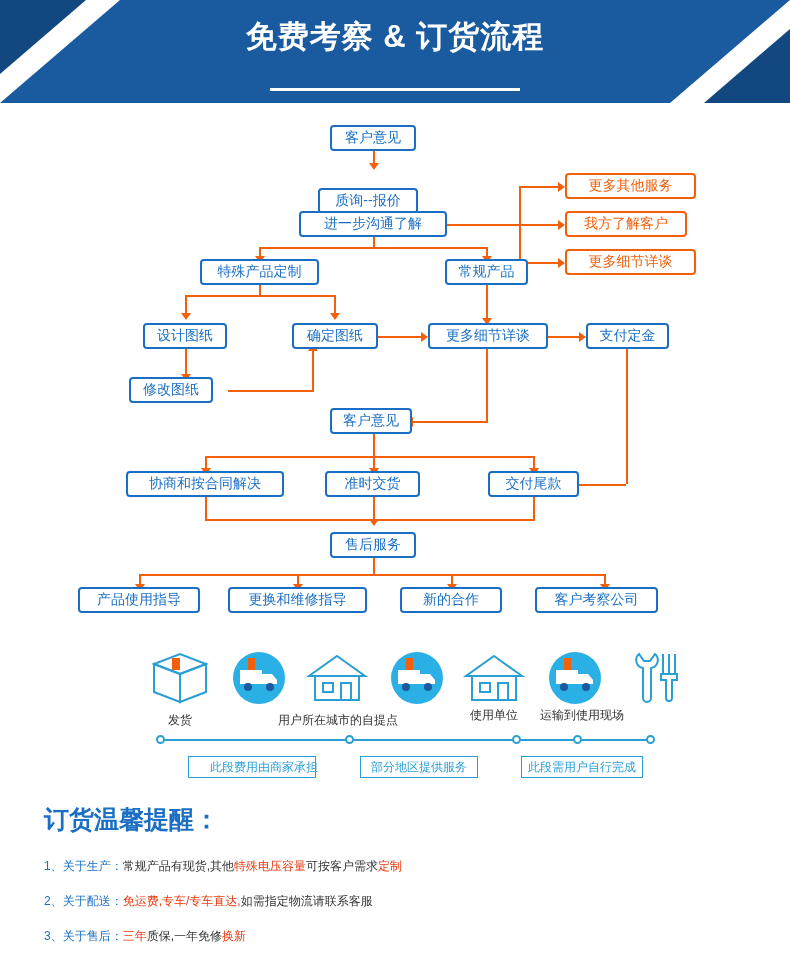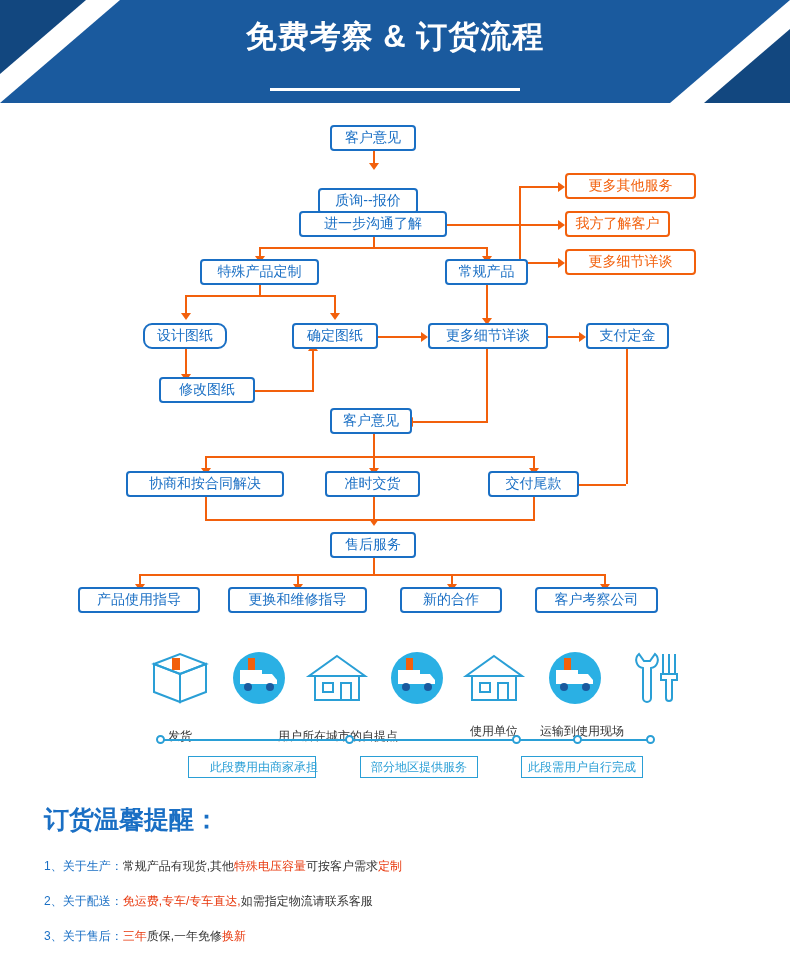--- a/index.html
+++ b/index.html
@@ -63,21 +63,21 @@
     position:absolute;width:0;height:0;
   }
   .arw-d{border-left:5px solid transparent;border-right:5px solid transparent;border-top:7px solid #f2600c;}
   .arw-r{border-top:5px solid transparent;border-bottom:5px solid transparent;border-left:7px solid #f2600c;}
   .arw-l{border-top:5px solid transparent;border-bottom:5px solid transparent;border-right:7px solid #f2600c;}
   .arw-u{border-left:5px solid transparent;border-right:5px solid transparent;border-bottom:7px solid #f2600c;}
 
   
   .logi-icon{position:absolute;}
   .logi-label{
-    position:absolute;color:#333;font-size:12px;text-align:center;white-space:nowrap;margin-top:16px;
+    position:absolute;color:#333;font-size:12px;text-align:center;white-space:nowrap;
   }
   .track-line{position:absolute;height:2px;background:#2a9fd6;}
   .track-dot{
     position:absolute;width:9px;height:9px;border-radius:50%;
     background:#ffffff;border:2px solid #2a9fd6;box-sizing:border-box;
   }
   .track-box{
     position:absolute;box-sizing:border-box;border:1px solid #2a9fd6;
     color:#2a9fd6;font-size:12px;height:22px;
     display:flex;align-items:center;justify-content:center;white-space:nowrap;
@@ -186,32 +186,32 @@
   <div class="ln lnv" style="left:451px;top:574px;height:12px;"></div>
   <div class="arw arw-d" style="left:447px;top:584px;"></div>
   <div class="ln lnv" style="left:604px;top:574px;height:12px;"></div>
   <div class="arw arw-d" style="left:600px;top:584px;"></div>
 
   <div class="node" style="left:330px;top:125px;width:86px;">客户意见</div>
   <div class="node" style="left:318px;top:168px;width:100px;margin-top:20px;">质询--报价</div>
   <div class="node" style="left:299px;top:211px;width:148px;">进一步沟通了解</div>
 
   <div class="node orange" style="left:565px;top:173px;width:131px;">更多其他服务</div>
-  <div class="node orange" style="left:565px;top:211px;width:105px;">我方了解客户</div>
+  <div class="node orange" style="left:565px;top:211px;width:122px;">我方了解客户</div>
   <div class="node orange" style="left:565px;top:249px;width:131px;">更多细节详谈</div>
 
   <div class="node" style="left:200px;top:259px;width:119px;">特殊产品定制</div>
   <div class="node" style="left:445px;top:259px;width:83px;">常规产品</div>
 
-  <div class="node" style="left:143px;top:323px;width:84px;border-radius:9px;">设计图纸</div>
+  <div class="node" style="left:143px;top:323px;width:84px;">设计图纸</div>
   <div class="node" style="left:292px;top:323px;width:86px;">确定图纸</div>
   <div class="node" style="left:428px;top:323px;width:120px;">更多细节详谈</div>
   <div class="node" style="left:586px;top:323px;width:83px;">支付定金</div>
 
-  <div class="node" style="left:159px;top:377px;width:96px;">修改图纸</div>
+  <div class="node" style="left:129px;top:377px;width:84px;">修改图纸</div>
 
   <div class="node" style="left:330px;top:408px;width:82px;">客户意见</div>
 
   <div class="node" style="left:126px;top:471px;width:158px;">协商和按合同解决</div>
   <div class="node" style="left:325px;top:471px;width:95px;">准时交货</div>
   <div class="node" style="left:488px;top:471px;width:91px;">交付尾款</div>
 
   <div class="node" style="left:330px;top:532px;width:86px;">售后服务</div>
 
   <div class="node" style="left:78px;top:587px;width:122px;">产品使用指导</div>

